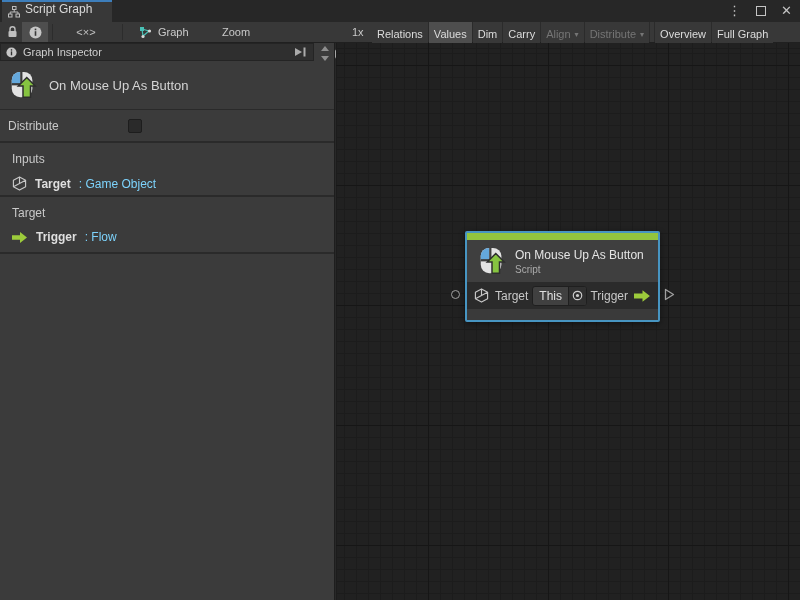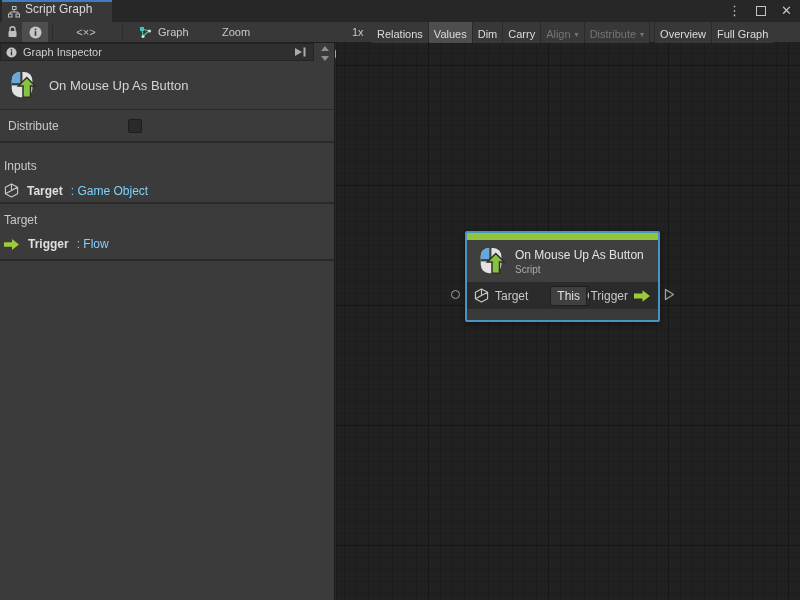--- a/index.html
+++ b/index.html
@@ -46,21 +46,21 @@
     background:#2f2f2f; border:1px solid #242424;
     display:flex; align-items:center; padding:0 5px; font-size:11px; color:#cfcfcf;
   }
   .insp-spinners { position:absolute; right:2px; top:1px; width:15px; height:19px; display:flex; flex-direction:column; align-items:center; justify-content:space-between; padding:2px 0; }
   .tri-up { width:0; height:0; border-left:4px solid transparent; border-right:4px solid transparent; border-bottom:5px solid #8e8e8e; }
   .tri-down { width:0; height:0; border-left:4px solid transparent; border-right:4px solid transparent; border-top:5px solid #8e8e8e; }
   .unit-head { position:absolute; left:0; top:18px; width:334px; height:49px; border-bottom:1px solid #2a2a2a; display:flex; align-items:center; padding:0 8px; }
   .unit-title { font-size:13px; color:#d4d4d4; margin-left:11px; }
   .row-coroutine { position:absolute; left:0; top:67px; width:334px; height:33px; border-bottom:2px solid #2a2a2a; display:flex; align-items:center; padding-left:8px; font-size:12px; color:#c9c9c9; }
   .checkbox { position:absolute; left:128px; top:9px; width:14px; height:14px; background:#2a2a2a; border:1px solid #1d1d1d; border-radius:2px; }
-  .insp-section { position:absolute; left:0; width:334px; border-bottom:2px solid #2a2a2a; padding:9px 8px 0 4px;margin-top:7px; }
+  .insp-section { position:absolute; left:0; width:334px; border-bottom:2px solid #2a2a2a; padding:9px 8px 0 12px; }
   .sec-inputs  { top:100px; height:54px; }
   .sec-outputs { top:154px; height:57px; }
   .sec-head { font-size:12px; color:#c9c9c9; line-height:14px; }
   .sec-row { display:flex; align-items:center; gap:8px; margin-top:10px; font-size:12px; }
   .sec-row .pname { font-weight:bold; color:#dfdfdf; }
   .sec-row .ptype { color:#7dd3fc; }
   
   .canvas {
     position:absolute; left:336px; top:43px; width:464px; height:557px;
     background-color:#212121;
@@ -77,21 +77,21 @@
     display:flex; flex-direction:column; overflow:visible;
     box-shadow:0 2px 6px rgba(0,0,0,0.45);
   }
   .node-bar { height:7px; background:#92c43e; flex:none; }
   .node-head { height:42px; background:#3f3f3f; flex:none; display:flex; align-items:center; padding-left:10px; }
   .node-titles { margin-left:8px; }
   .node-title { font-size:12px; color:#e4e4e4; }
   .node-sub { font-size:10px; color:#ababab; margin-top:2px; }
   .node-ports { height:27px; background:#2b2b2b; flex:none; display:flex; align-items:center; padding:0 7px; font-size:12px; color:#c8c8c8; }
   .node-footer { flex:1; background:#3a3a3a; }
-  .chip { display:flex; align-items:center; height:20px; margin-left:22px; border:1px solid #1f1f1f; border-radius:3px; background:#404040; overflow:hidden; }
+  .chip { display:flex; align-items:center; height:20px; margin-left:4px; border:1px solid #1f1f1f; border-radius:3px; background:#404040; overflow:hidden; }
   .chip-label { padding:0 6px; font-size:12px; color:#e0e0e0; }
   .chip-target { width:18px; height:20px; background:#303030; border-left:1px solid #1f1f1f; display:flex; align-items:center; justify-content:center; }
   .trigger-label { margin-left:auto; }
   .port-circle { position:absolute; left:-16px; top:57px; width:9px; height:9px; border:1px solid #a0a0a0; border-radius:50%; }
   .port-triangle { position:absolute; right:-17px; top:55px; }
   .icon { flex:none; display:inline-flex; align-items:center; justify-content:center; }
 </style>
 </head>
 <body>
 

